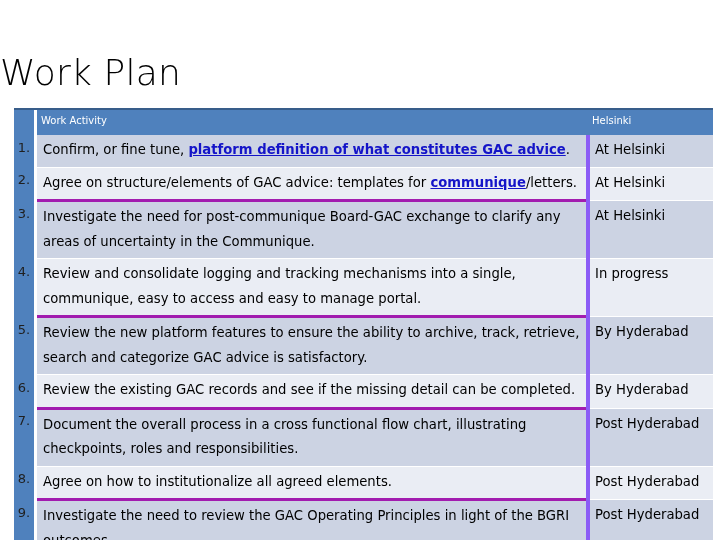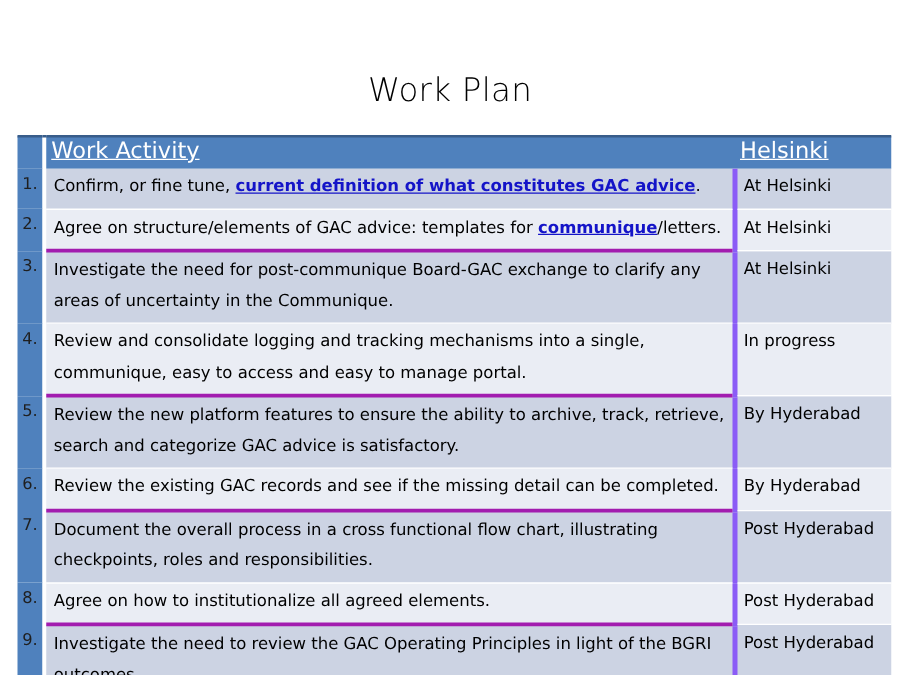--- a/index.html
+++ b/index.html
@@ -21,22 +21,21 @@
     height: 540px;
     background: #ffffff;
   }
 
   
   .slide-title {
     position: absolute;
     left: 0;
     top: 50px;
     width: 720px;
-    text-align: center;
-    font-size: 26px;
+    font-size: 36px;
     font-weight: 300;
     color: #000000;
     letter-spacing: 0.2px;
     line-height: 46px;
     white-space: nowrap;
   }
 
   
   .table-wrap {
     position: absolute;
@@ -71,24 +70,23 @@
     height: 22px;
     border-top: 2px solid #385d8a;
   }
   .hdr .num-cell {
     background: #4f81bd;
     border-top: 2px solid #385d8a;
   }
   .hdr .lbl {
     display: block;
     padding: 2px 0 3px 4px;
-    font-size: 18px;
+    font-size: 10px;
     line-height: 17px;
     white-space: nowrap;
-    text-decoration: underline;
   }
   .hdr .gap {
     width: 3px;
     background: #ffffff;
     border-top: 2px solid #385d8a;
   }
 
   
   .num-cell {
     background: #4f81bd;
@@ -159,21 +157,21 @@
             <span class="lbl">Work Activity</span>
           </td>
           <td>
             <span class="lbl">Helsinki</span>
           </td>
         </tr>
       <tr class="band">
             <td class="num-cell">1.</td>
             <td class="gap-cell"></td>
             <td class="act-cell">
-              <span class="act-text">Confirm, or fine tune, <a class="wp-link" href="#">current definition of what constitutes GAC advice</a>.</span>
+              <span class="act-text">Confirm, or fine tune, <a class="wp-link" href="#">platform definition of what constitutes GAC advice</a>.</span>
             </td>
             <td class="time-cell">At Helsinki</td>
           </tr>
           <tr class="plain">
             <td class="num-cell">2.</td>
             <td class="gap-cell"></td>
             <td class="act-cell">
               <span class="act-text">Agree on structure/elements of GAC advice: templates for <a class="wp-link" href="#">communique</a>/letters.</span>
             </td>
             <td class="time-cell">At Helsinki</td>

